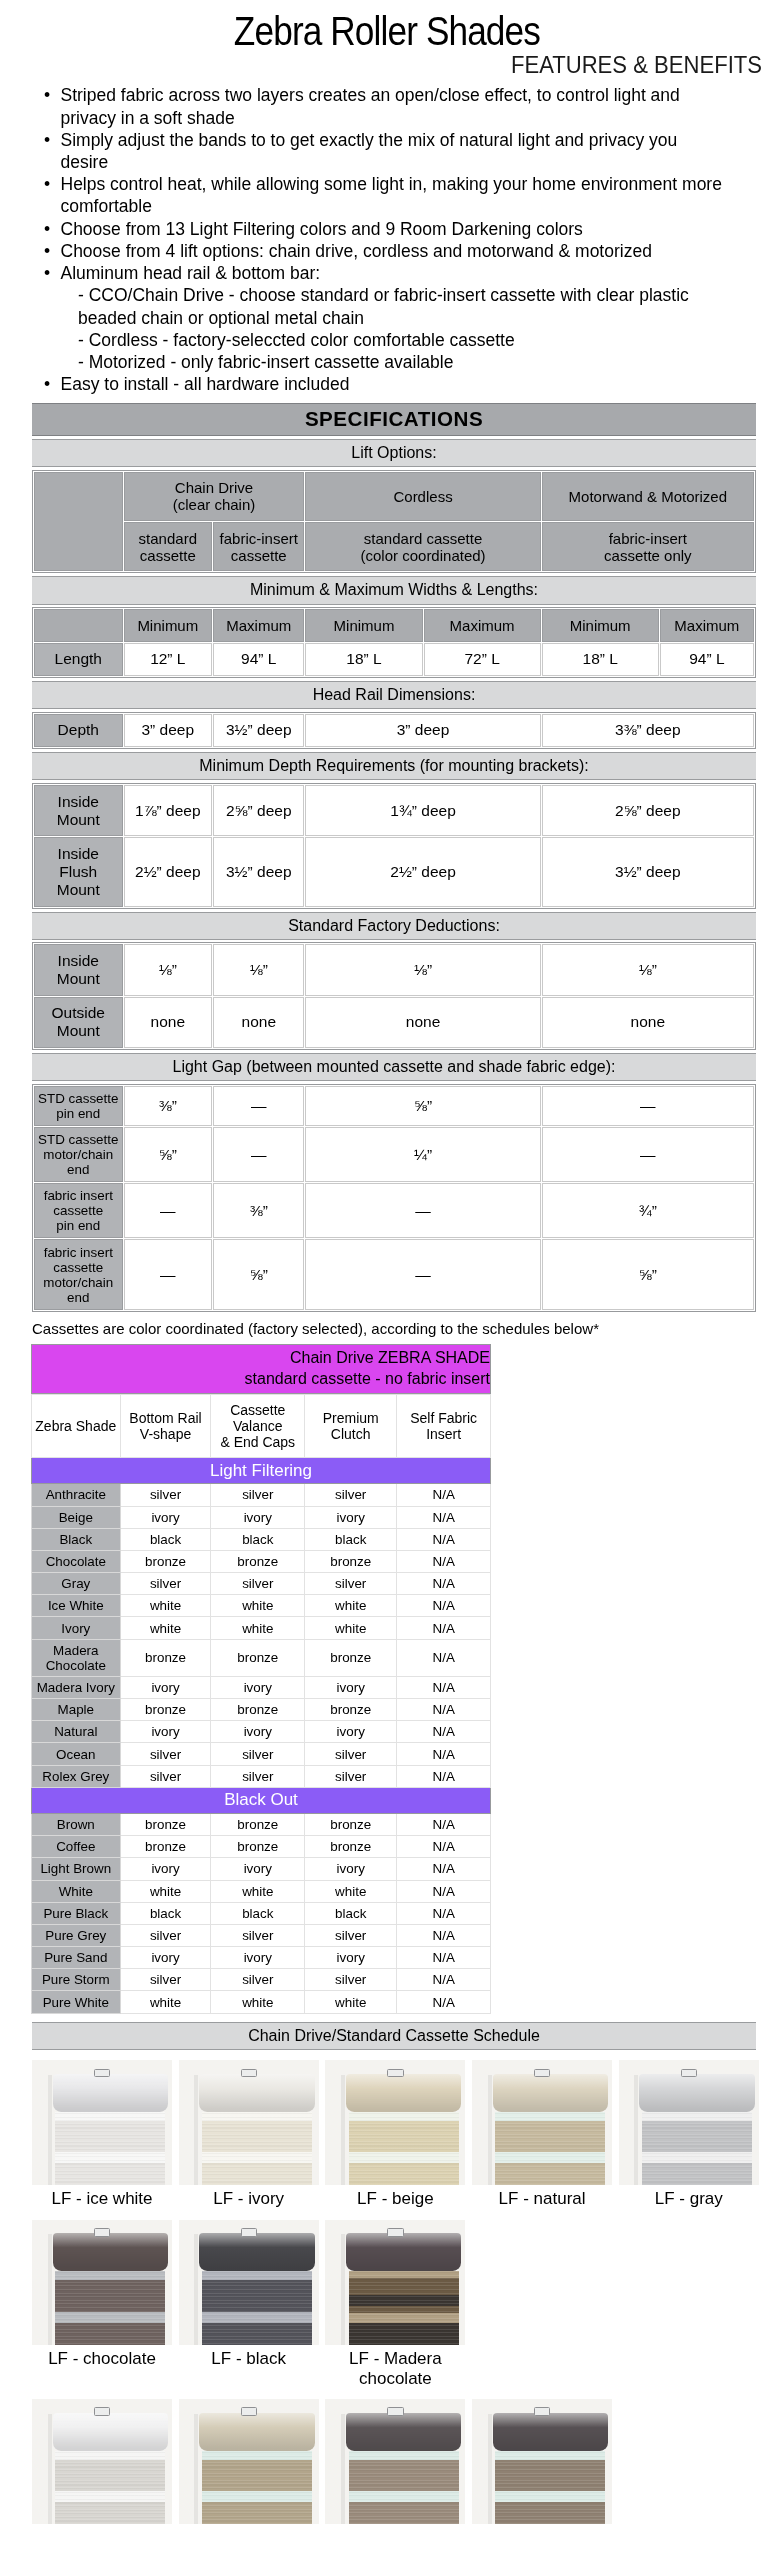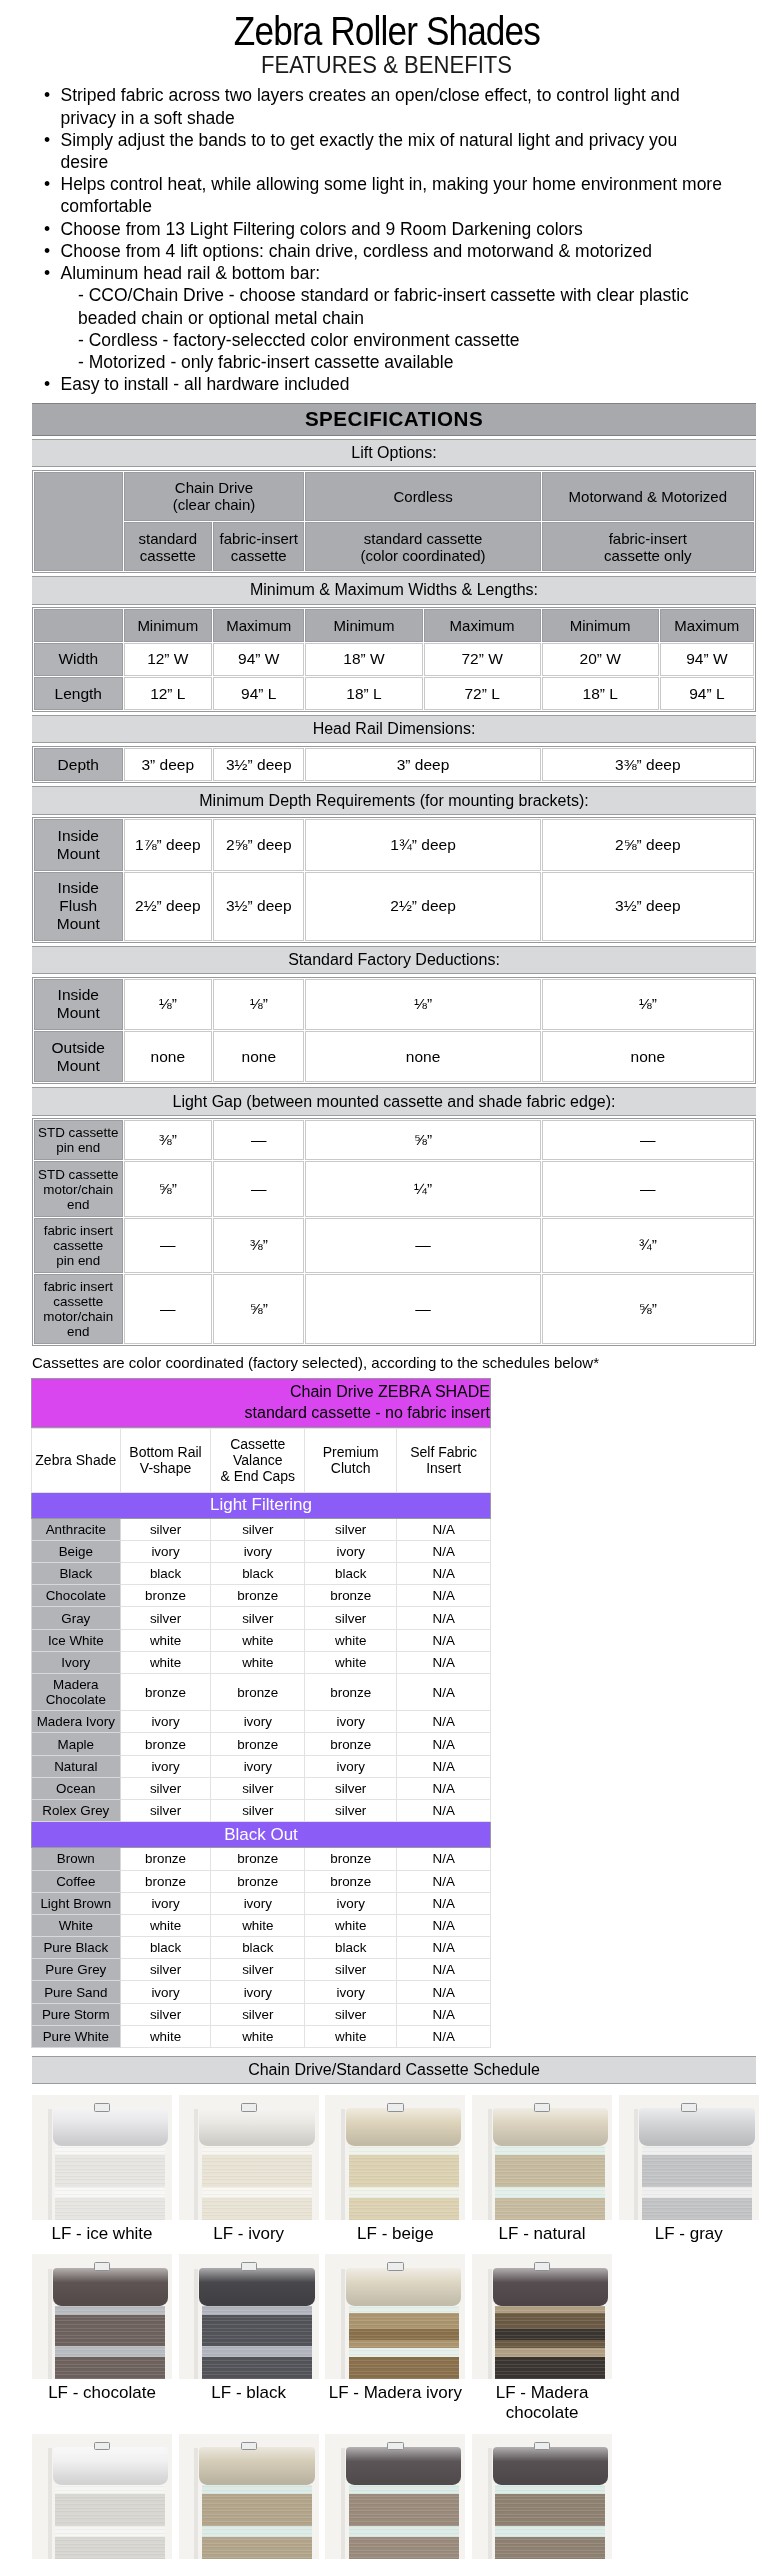--- a/index.html
+++ b/index.html
@@ -2,21 +2,21 @@
 <html style="font-size:8.2px"><head>
 <meta charset="utf-8">
 <style>
   html,body{margin:0;padding:0;background:#fff;color:#000;}
   body{width:773px;font-family:"Liberation Sans",sans-serif;}
   .page{width:773px;height:2576px;overflow:hidden;position:relative;background:#fff;}
 
   
   .title{ text-align:center; margin-top:9.3px; }
   .title .tx{ display:inline-block; font-size:40px; font-weight:400; letter-spacing:-1px; transform:scaleX(.88); transform-origin:center; }
-  .subtitle{ text-align:center; margin-top:-3.1px; }
+  .subtitle{ text-align:right; margin-top:-3.1px; }
   .subtitle .tx{ display:inline-block; font-size:24px; letter-spacing:0; transform:scaleX(.92); color:#1a1a1a; }
 
   
   .features{ margin-top:5.2px; }
   .bullet-item{ display:flex; margin-left:44px; font-size:17.5px; line-height:1.27; }
   .bullet-item .dot{ width:16.5px; flex:none; }
   .bullet-item .btext{ max-width:665px; }
   .sub-item{ margin-left:78px; font-size:17.5px; line-height:1.27; max-width:644px; }
 
   
@@ -93,21 +93,21 @@
       </div>
       <div class="bullet-item">
         <span class="dot">•</span>
         <span class="btext">Choose from 4 lift options: chain drive, cordless and motorwand &amp; motorized</span>
       </div>
       <div class="bullet-item">
         <span class="dot">•</span>
         <span class="btext">Aluminum head rail &amp; bottom bar:</span>
       </div>
       <div class="sub-item">- CCO/Chain Drive - choose standard or fabric-insert cassette with clear plastic beaded chain or optional metal chain</div>
-      <div class="sub-item">- Cordless - factory-seleccted color environment cassette</div>
+      <div class="sub-item">- Cordless - factory-seleccted color comfortable cassette</div>
       <div class="sub-item">- Motorized - only fabric-insert cassette available</div>
       <div class="bullet-item">
         <span class="dot">•</span>
         <span class="btext">Easy to install - all hardware included</span>
       </div>
     </div>
 
   <div class="spec-wrap" id="spec-area">
       <div class="bar bar-dark"><span>SPECIFICATIONS</span></div>
       <div class="bar bar-light"><span>Lift Options:</span></div>
@@ -154,29 +154,20 @@
         </colgroup>
         <tbody>
           <tr>
             <td class="gh"></td>
             <td class="gh">Minimum</td>
             <td class="gh">Maximum</td>
             <td class="gh">Minimum</td>
             <td class="gh">Maximum</td>
             <td class="gh">Minimum</td>
             <td class="gh">Maximum</td>
-          </tr>
-          <tr>
-            <td class="rh">Width</td>
-            <td class="d">12” W</td>
-            <td class="d">94” W</td>
-            <td class="d">18” W</td>
-            <td class="d">72” W</td>
-            <td class="d">20” W</td>
-            <td class="d">94” W</td>
           </tr>
           <tr>
             <td class="rh">Length</td>
             <td class="d">12” L</td>
             <td class="d">94” L</td>
             <td class="d">18” L</td>
             <td class="d">72” L</td>
             <td class="d">18” L</td>
             <td class="d">94” L</td>
           </tr>
@@ -586,31 +577,20 @@
             <div class="frame-line"></div>
             <div class="bracket"></div>
             <div class="shade">
               <div class="cassette"></div>
               <div class="fabric"></div>
             </div>
           </div>
           <div class="tile-label">LF - black</div>
         </div>
         <div class="tile-wrap">
-          <div class="tile striped" style="--cassette: #ddd6c3; --fabric: #ab9670; --fabric2: #8a714c; --band: #e6efe9;">
-            <div class="frame-line"></div>
-            <div class="bracket"></div>
-            <div class="shade">
-              <div class="cassette"></div>
-              <div class="fabric"></div>
-            </div>
-          </div>
-          <div class="tile-label">LF - Madera ivory</div>
-        </div>
-        <div class="tile-wrap">
           <div class="tile striped" style="--cassette: #574e52; --fabric: #6b5a44; --fabric2: #3a3531; --band: #b1a084;">
             <div class="frame-line"></div>
             <div class="bracket"></div>
             <div class="shade">
               <div class="cassette"></div>
               <div class="fabric"></div>
             </div>
           </div>
           <div class="tile-label">LF - Madera chocolate</div>
         </div>

